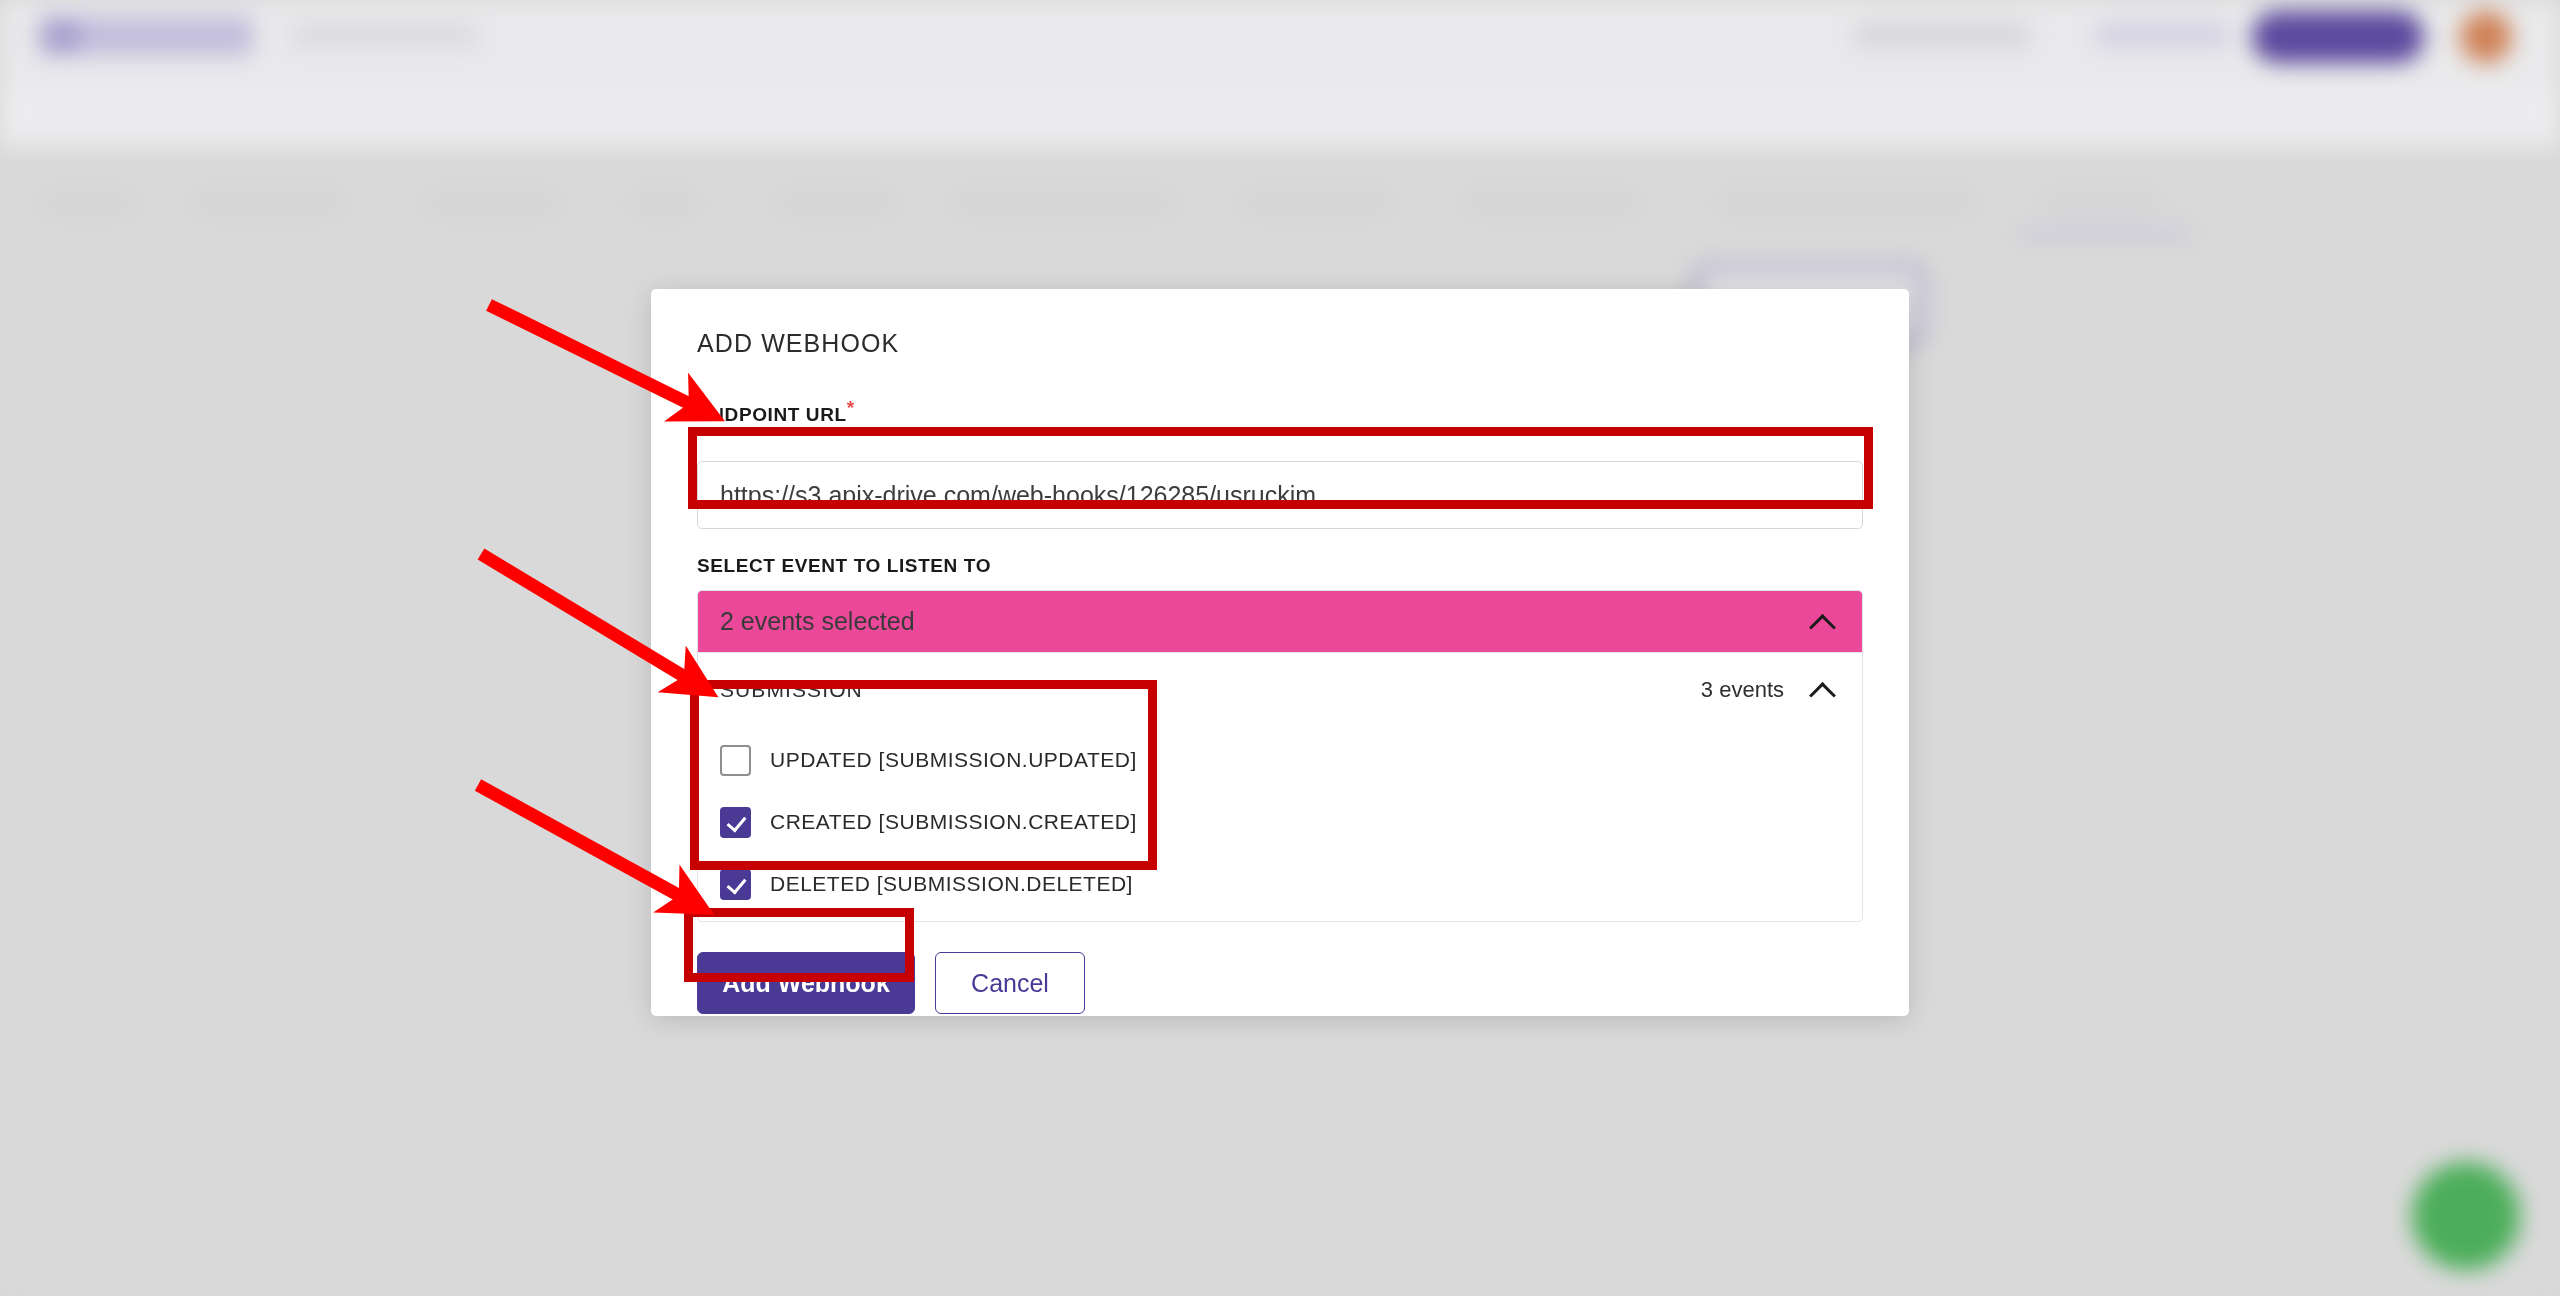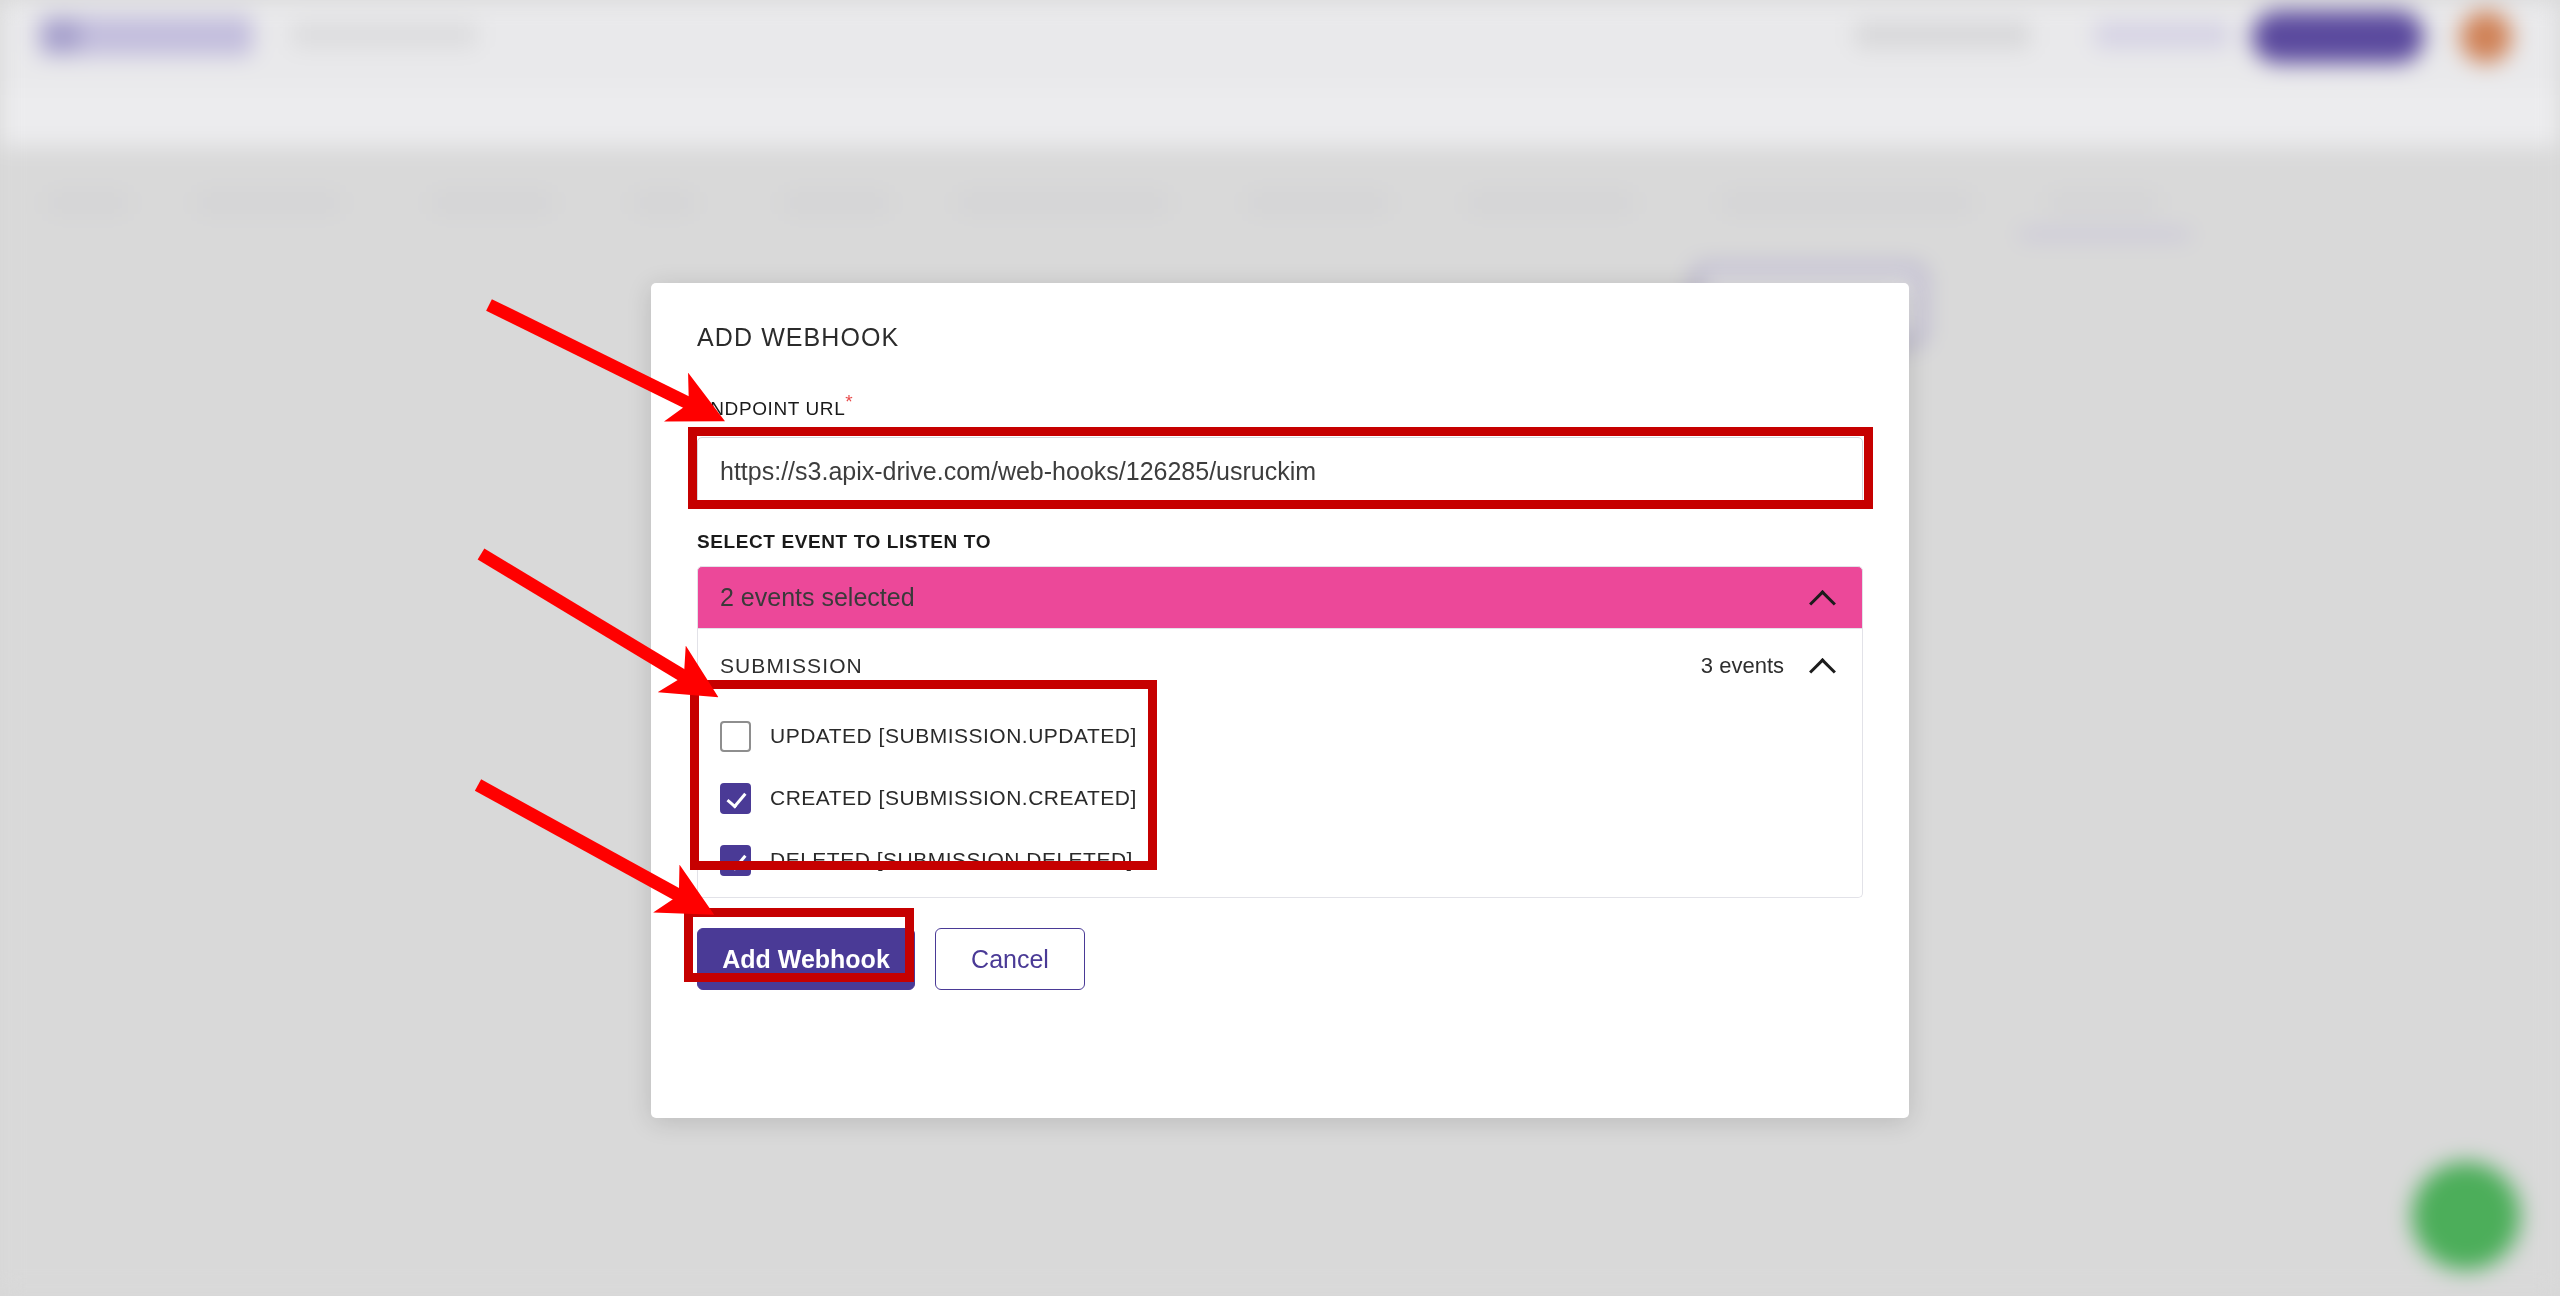--- a/index.html
+++ b/index.html
@@ -113,45 +113,45 @@
     position: absolute;
     left: 2412px; top: 1162px;
     width: 108px; height: 108px;
     border-radius: 50%;
     background: #4cae5a;
   }
 
   
   .modal {
     position: absolute;
-    left: 651px; top: 283px;
-    width: 1258px; height: 835px;
+    left: 651px; top: 289px;
+    width: 1258px; height: 727px;
     background: #ffffff;
     border-radius: 5px;
     box-shadow: 0 4px 26px rgba(0,0,0,0.14);
     box-sizing: border-box;
   }
   .modal-inner {
     padding: 40px 46px 0 46px;
   }
   .modal-title {
     font-size: 25px;
     letter-spacing: 1.1px;
     color: #2b2b2b;
     font-weight: 400;
     margin: 0 0 46px 0;
     text-transform: uppercase;
   }
   .field-label {
     font-size: 19px;
-    font-weight: 400;
+    font-weight: 700;
     letter-spacing: 0.6px;
     color: #1a1a1a;
     text-transform: uppercase;
-    margin-bottom: 17px;
+    margin-bottom: 35px;
   }
   .req-star {
     color: #e84b4b;
     font-size: 19px;
     vertical-align: super;
     line-height: 0;
   }
 
   .url-wrap {
     position: relative;

